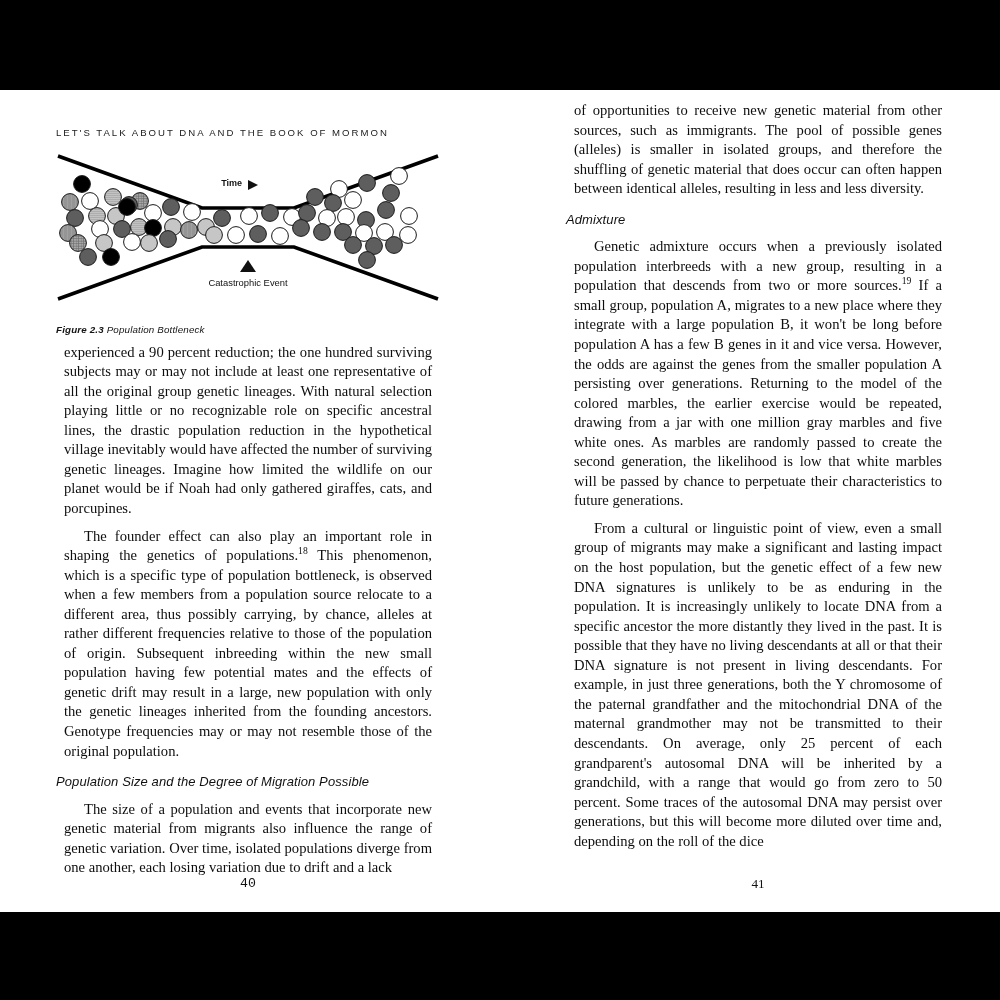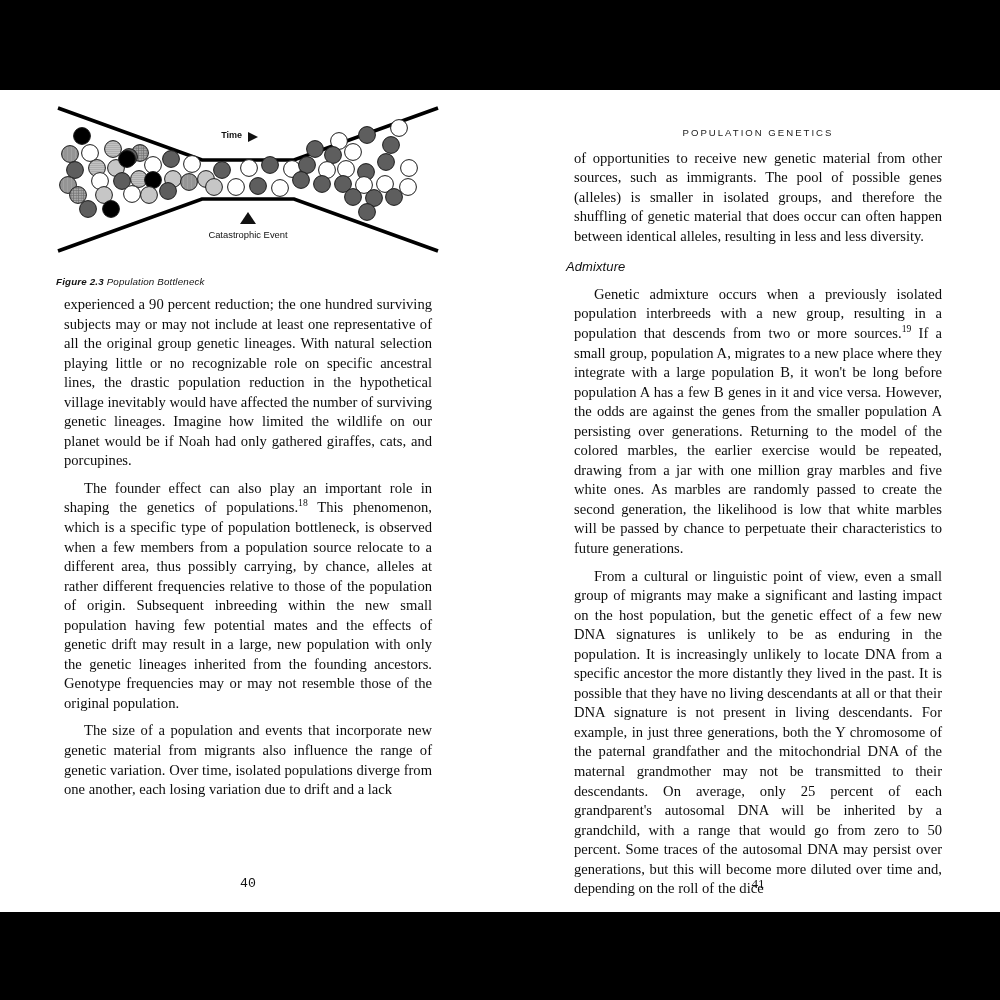--- a/index.html
+++ b/index.html
@@ -113,20 +113,21 @@
 </style>
 </head>
 <body>
 
 <div id="root">
   <div id="page">
     <div class="spread">
 
       <div class="col col-left">
 
+        <div class="running-head rh-left">LET'S TALK ABOUT DNA AND THE BOOK OF MORMON</div>
 
         <div class="figure-wrap">
           <svg width="384" height="155" viewBox="0 0 384 155">
             <defs>
               <pattern id="hatchA" width="4" height="4" patternUnits="userSpaceOnUse">
                 <rect width="4" height="4" fill="#b4b4b4"></rect>
                 <path d="M0,0 L0,4 M2,0 L2,4" stroke="#7d7d7d" stroke-width="0.7"></path>
                 <path d="M0,1 L4,1 M0,3 L4,3" stroke="#7d7d7d" stroke-width="0.7"></path>
               </pattern>
               <pattern id="hatchB" width="4" height="4" patternUnits="userSpaceOnUse">
@@ -225,28 +226,28 @@
           <span class="fignum">Figure 2.3</span>
           <span>Population Bottleneck</span>
         </div>
 
         <div class="body-text">
           <p>experienced a 90 percent reduction; the one hundred surviving subjects may or may not include at least one representative of all the original group genetic lineages. With natural selection playing little or no recognizable role on specific ancestral lines, the drastic population reduction in the hypothetical village inevitably would have affected the number of surviving genetic lineages. Imagine how limited the wildlife on our planet would be if Noah had only gathered giraffes, cats, and porcupines.</p>
 
 
           <p class="indent"><span>The founder effect can also play an important role in shaping the genetics of populations.</span><sup class="fn">18</sup><span> This phenomenon, which is a specific type of population bottleneck, is observed when a few members from a population source relocate to a different area, thus possibly carrying, by chance, alleles at rather different frequencies relative to those of the population of origin. Subsequent inbreeding within the new small population having few potential mates and the effects of genetic drift may result in a large, new population with only the genetic lineages inherited from the founding ancestors. Genotype frequencies may or may not resemble those of the original population.</span></p>
 
+          <div class="subhead">Population Size and the Degree of Migration Possible</div>
 
           <p class="indent">The size of a population and events that incorporate new genetic material from migrants also influence the range of genetic variation. Over time, isolated populations diverge from one another, each losing variation due to drift and a lack</p>
         </div>
       </div>
 
       <div class="col col-right">
 
-        <div class="running-head rh-right">POPULATION GENETICS</div>
 
         <div class="body-text gap-before">
           <p>of opportunities to receive new genetic material from other sources, such as immigrants. The pool of possible genes (alleles) is smaller in isolated groups, and therefore the shuffling of genetic material that does occur can often happen between identical alleles, resulting in less and less diversity.</p>
 
           <div class="subhead">Admixture</div>
 
           <p class="indent"><span>Genetic admixture occurs when a previously isolated population interbreeds with a new group, resulting in a population that descends from two or more sources.</span><sup class="fn">19</sup><span> If a small group, population A, migrates to a new place where they integrate with a large population B, it won't be long before population A has a few B genes in it and vice versa. However, the odds are against the genes from the smaller population A persisting over generations. Returning to the model of the colored marbles, the earlier exercise would be repeated, drawing from a jar with one million gray marbles and five white ones. As marbles are randomly passed to create the second generation, the likelihood is low that white marbles will be passed by chance to perpetuate their characteristics to future generations.</span></p>
 
           <p class="indent">From a cultural or linguistic point of view, even a small group of migrants may make a significant and lasting impact on the host population, but the genetic effect of a few new DNA signatures is unlikely to be as enduring in the population. It is increasingly unlikely to locate DNA from a specific ancestor the more distantly they lived in the past. It is possible that they have no living descendants at all or that their DNA signature is not present in living descendants. For example, in just three generations, both the Y chromosome of the paternal grandfather and the mitochondrial DNA of the maternal grandmother may not be transmitted to their descendants. On average, only 25 percent of each grandparent's autosomal DNA will be inherited by a grandchild, with a range that would go from zero to 50 percent. Some traces of the autosomal DNA may persist over generations, but this will become more diluted over time and, depending on the roll of the dice</p>
         </div>

